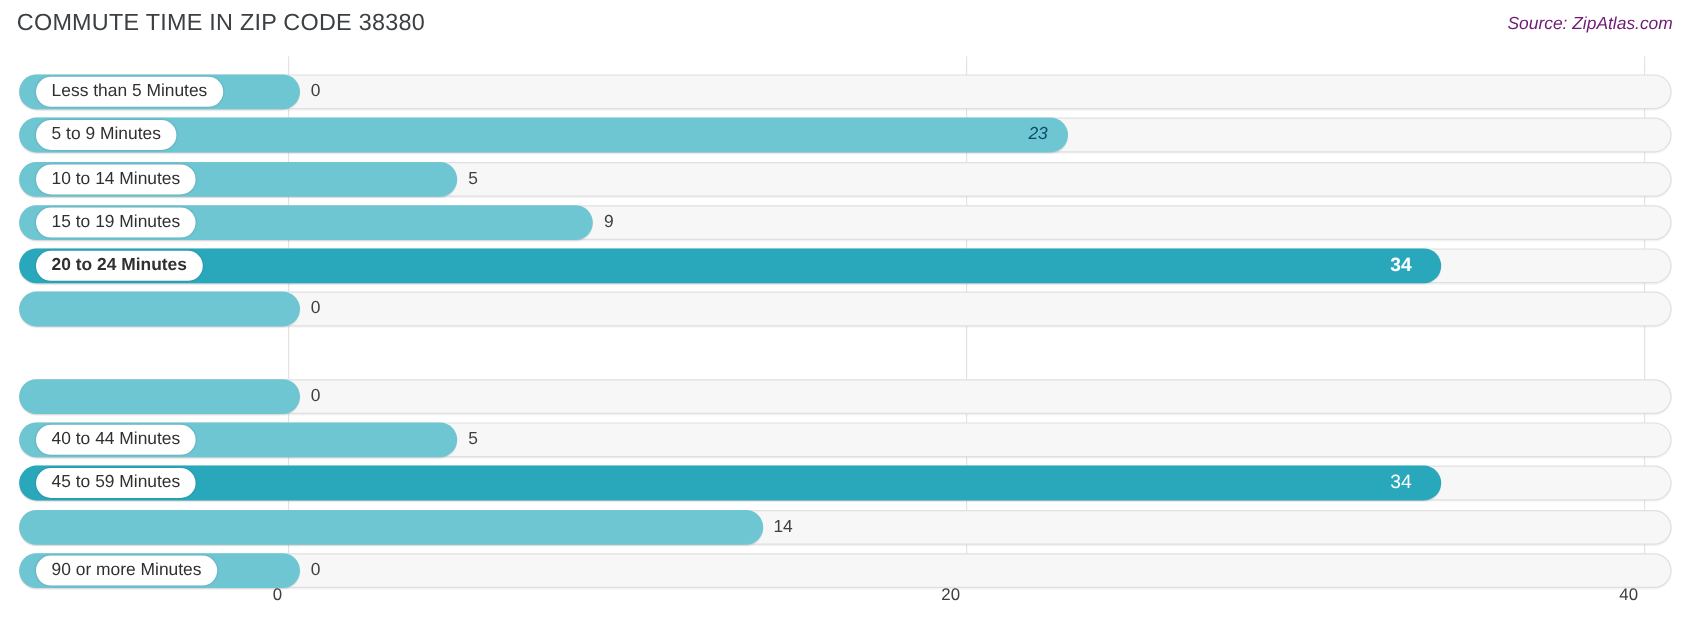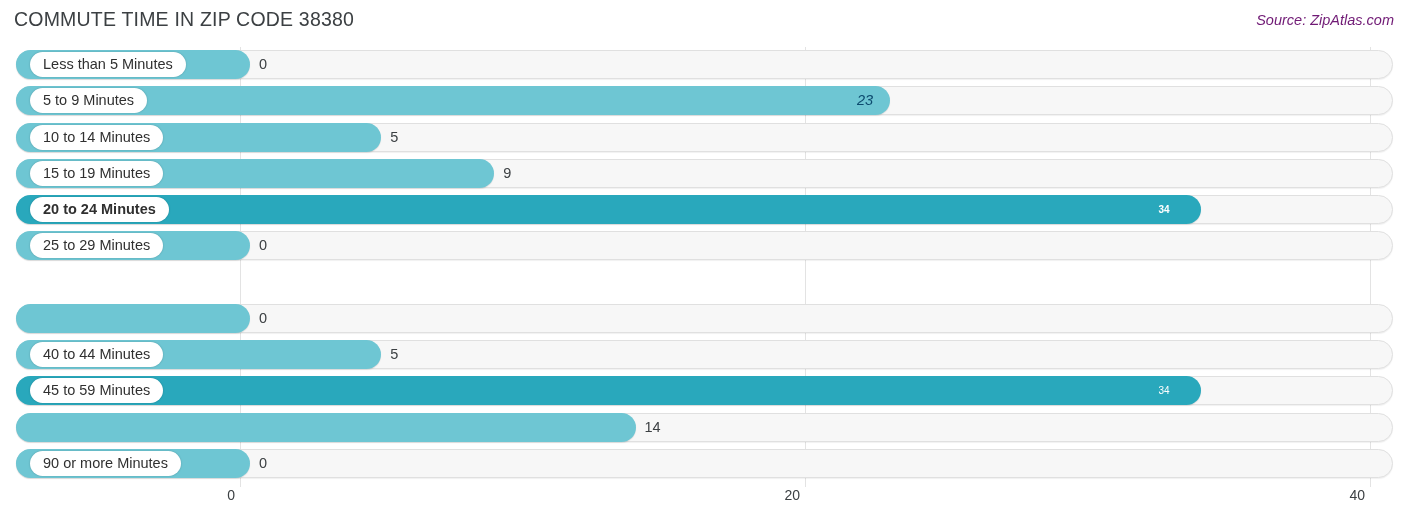--- a/index.html
+++ b/index.html
@@ -54,20 +54,21 @@
     bottom: 0;
     width: 1px;
     background: #e3e3e3;
   }
 
   
   .bar-row {
     position: absolute;
     left: 16px;
     height: 27px;
+    margin-top: 12px;
   }
   .bar-track {
     position: absolute;
     left: 0;
     top: 0;
     height: 29px;
     border-radius: 15px;
     background: #f7f7f7;
     border: 1px solid #e0e0e0;
     box-sizing: border-box;
@@ -103,21 +104,21 @@
     line-height: 29px;
     font-size: 14.5px;
     color: #3c4043;
     white-space: nowrap;
   }
   .bar-value-in {
     position: absolute;
     top: 0;
     height: 29px;
     line-height: 29px;
-    font-size: 10px;
+    font-size: 16px;
     color: #ffffff;
     white-space: nowrap;
   }
 
   
   #axis {
     position: absolute;
     left: 0;
     top: 487px;
     width: 1406px;
@@ -171,21 +172,20 @@
       </div>
       <div class="bar-row" style="top: 148px; width: 1377px; font-weight: bold;">
         <div class="bar-track" style="width: 1377px; background: rgb(247, 247, 247); border-color: rgb(224, 224, 224);"></div>
         <div class="bar-fill" style="width: 1184.5px; background: rgb(41, 168, 188);"></div>
         <div class="bar-label-pill">20 to 24 Minutes</div>
         <div class="bar-value-in" style="left: 1142.5px; color: rgb(255, 255, 255);">34</div>
       </div>
       <div class="bar-row" style="top: 184.25px; width: 1377px;">
         <div class="bar-track" style="width: 1377px; background: rgb(247, 247, 247); border-color: rgb(224, 224, 224);"></div>
         <div class="bar-fill" style="width: 234px; background: rgb(110, 198, 211);"></div>
-        <div class="bar-label-pill">25 to 29 Minutes</div>
         <div class="bar-value-out" style="left: 243px; color: rgb(60, 64, 67);">0</div>
       </div>
       <div class="bar-row" style="top: 256.75px; width: 1377px;">
         <div class="bar-track" style="width: 1377px; background: rgb(247, 247, 247); border-color: rgb(224, 224, 224);"></div>
         <div class="bar-fill" style="width: 234px; background: rgb(110, 198, 211);"></div>
         <div class="bar-value-out" style="left: 243px; color: rgb(60, 64, 67);">0</div>
       </div>
       <div class="bar-row" style="top: 293px; width: 1377px;">
         <div class="bar-track" style="width: 1377px; background: rgb(247, 247, 247); border-color: rgb(224, 224, 224);"></div>
         <div class="bar-fill" style="width: 365.25px; background: rgb(110, 198, 211);"></div>

